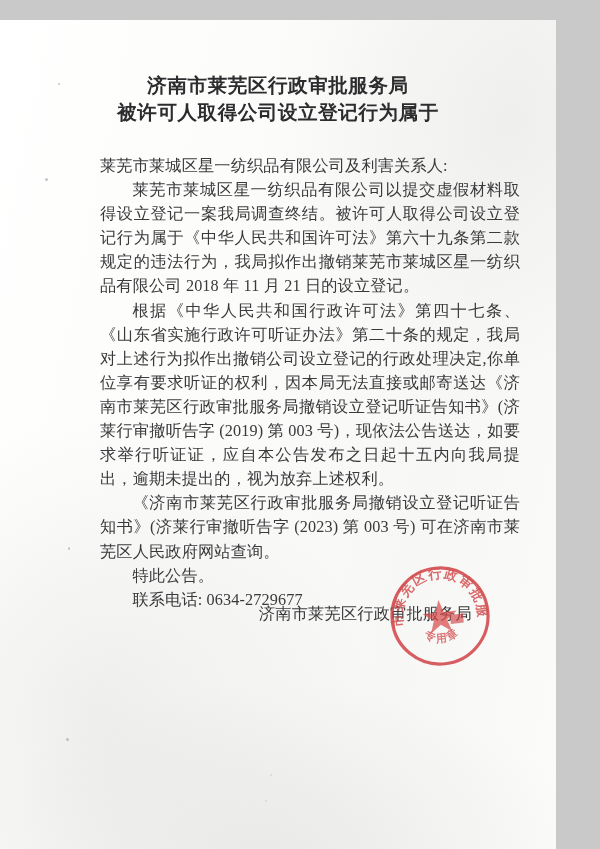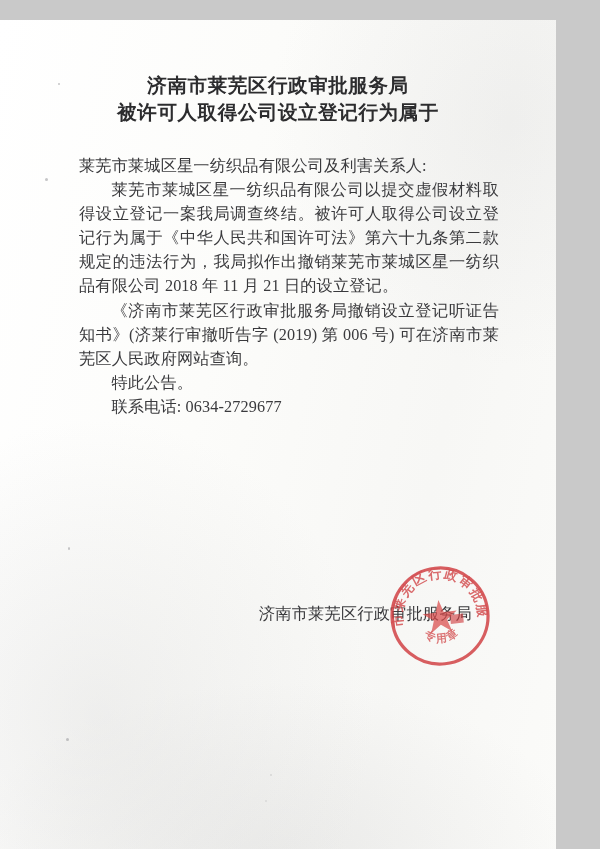--- a/index.html
+++ b/index.html
@@ -79,21 +79,21 @@
     font-weight: bold;
     font-size: 19.5px;
     line-height: 27px;
     letter-spacing: 0.6px;
     color: #2c2c2e;
   }
   .doc-title .tline { display: block; }
 
   .body-text {
     position: absolute;
-    left: 79px;
+    left: 100px;
     top: 134px;
     width: 420px;
     font-size: 16.2px;
     line-height: 24.1px;
     color: #3a3a3d;
     text-align: justify;
     text-justify: inter-ideograph;
     letter-spacing: 0.15px;
   }
   .body-text p {
@@ -146,21 +146,22 @@
   <div class="content">
 
     <div class="doc-title">
       <span class="tline">济南市莱芜区行政审批服务局</span>
       <span class="tline">被许可人取得公司设立登记行为属于</span>
     </div>
 
     <div class="body-text">
       <p class="no-indent">莱芜市莱城区星一纺织品有限公司及利害关系人:</p>
       <p>莱芜市莱城区星一纺织品有限公司以提交虚假材料取得设立登记一案我局调查终结。被许可人取得公司设立登记行为属于《中华人民共和国许可法》第六十九条第二款规定的违法行为，我局拟作出撤销莱芜市莱城区星一纺织品有限公司 2018 年 11 月 21 日的设立登记。</p>
-      <p>《济南市莱芜区行政审批服务局撤销设立登记听证告知书》(济莱行审撤听告字 (2019) 第 006 号) 可在济南市莱芜区人民政府网站查询。</p>
+      <p>根据《中华人民共和国行政许可法》第四十七条、《山东省实施行政许可听证办法》第二十条的规定，我局对上述行为拟作出撤销公司设立登记的行政处理决定,你单位享有要求听证的权利，因本局无法直接或邮寄送达《济南市莱芜区行政审批服务局撤销设立登记听证告知书》(济莱行审撤听告字 (2019) 第 003 号)，现依法公告送达，如要求举行听证证，应自本公告发布之日起十五内向我局提出，逾期未提出的，视为放弃上述权利。</p>
+      <p>《济南市莱芜区行政审批服务局撤销设立登记听证告知书》(济莱行审撤听告字 (2023) 第 003 号) 可在济南市莱芜区人民政府网站查询。</p>
       <p>特此公告。</p>
       <p>联系电话: 0634-2729677</p>
     </div>
 
     <div class="signature">
       <span class="org">济南市莱芜区行政审批服务局</span>
     </div>
 
     <div class="seal">
       <svg viewBox="0 0 104 104" xmlns="http://www.w3.org/2000/svg">

